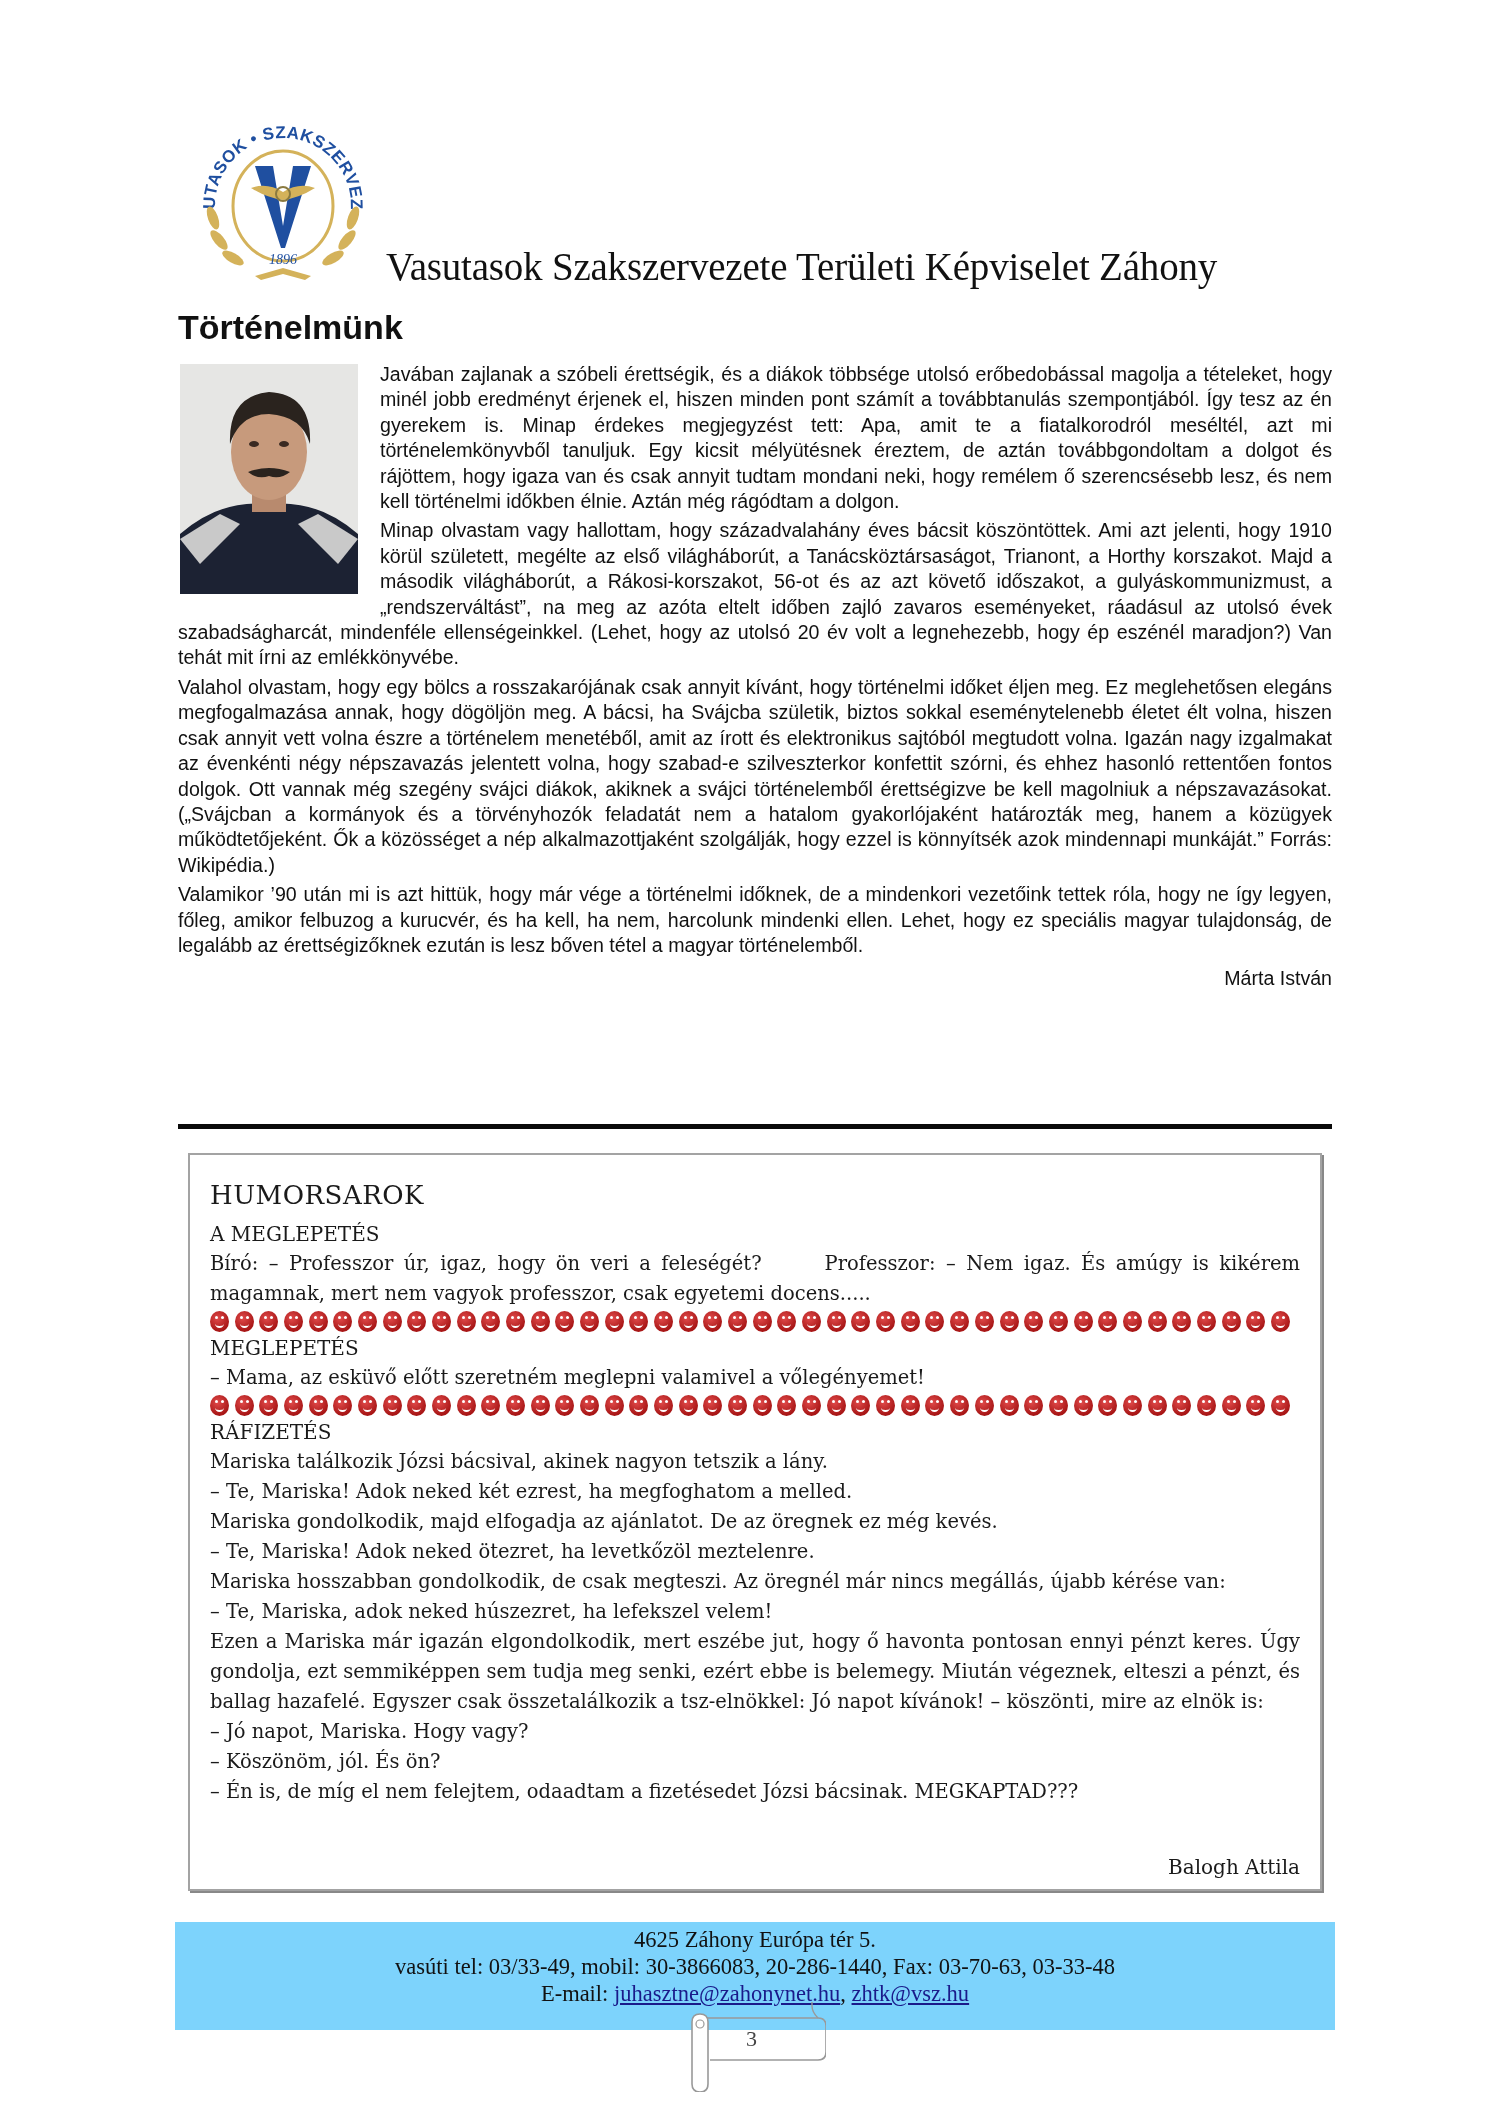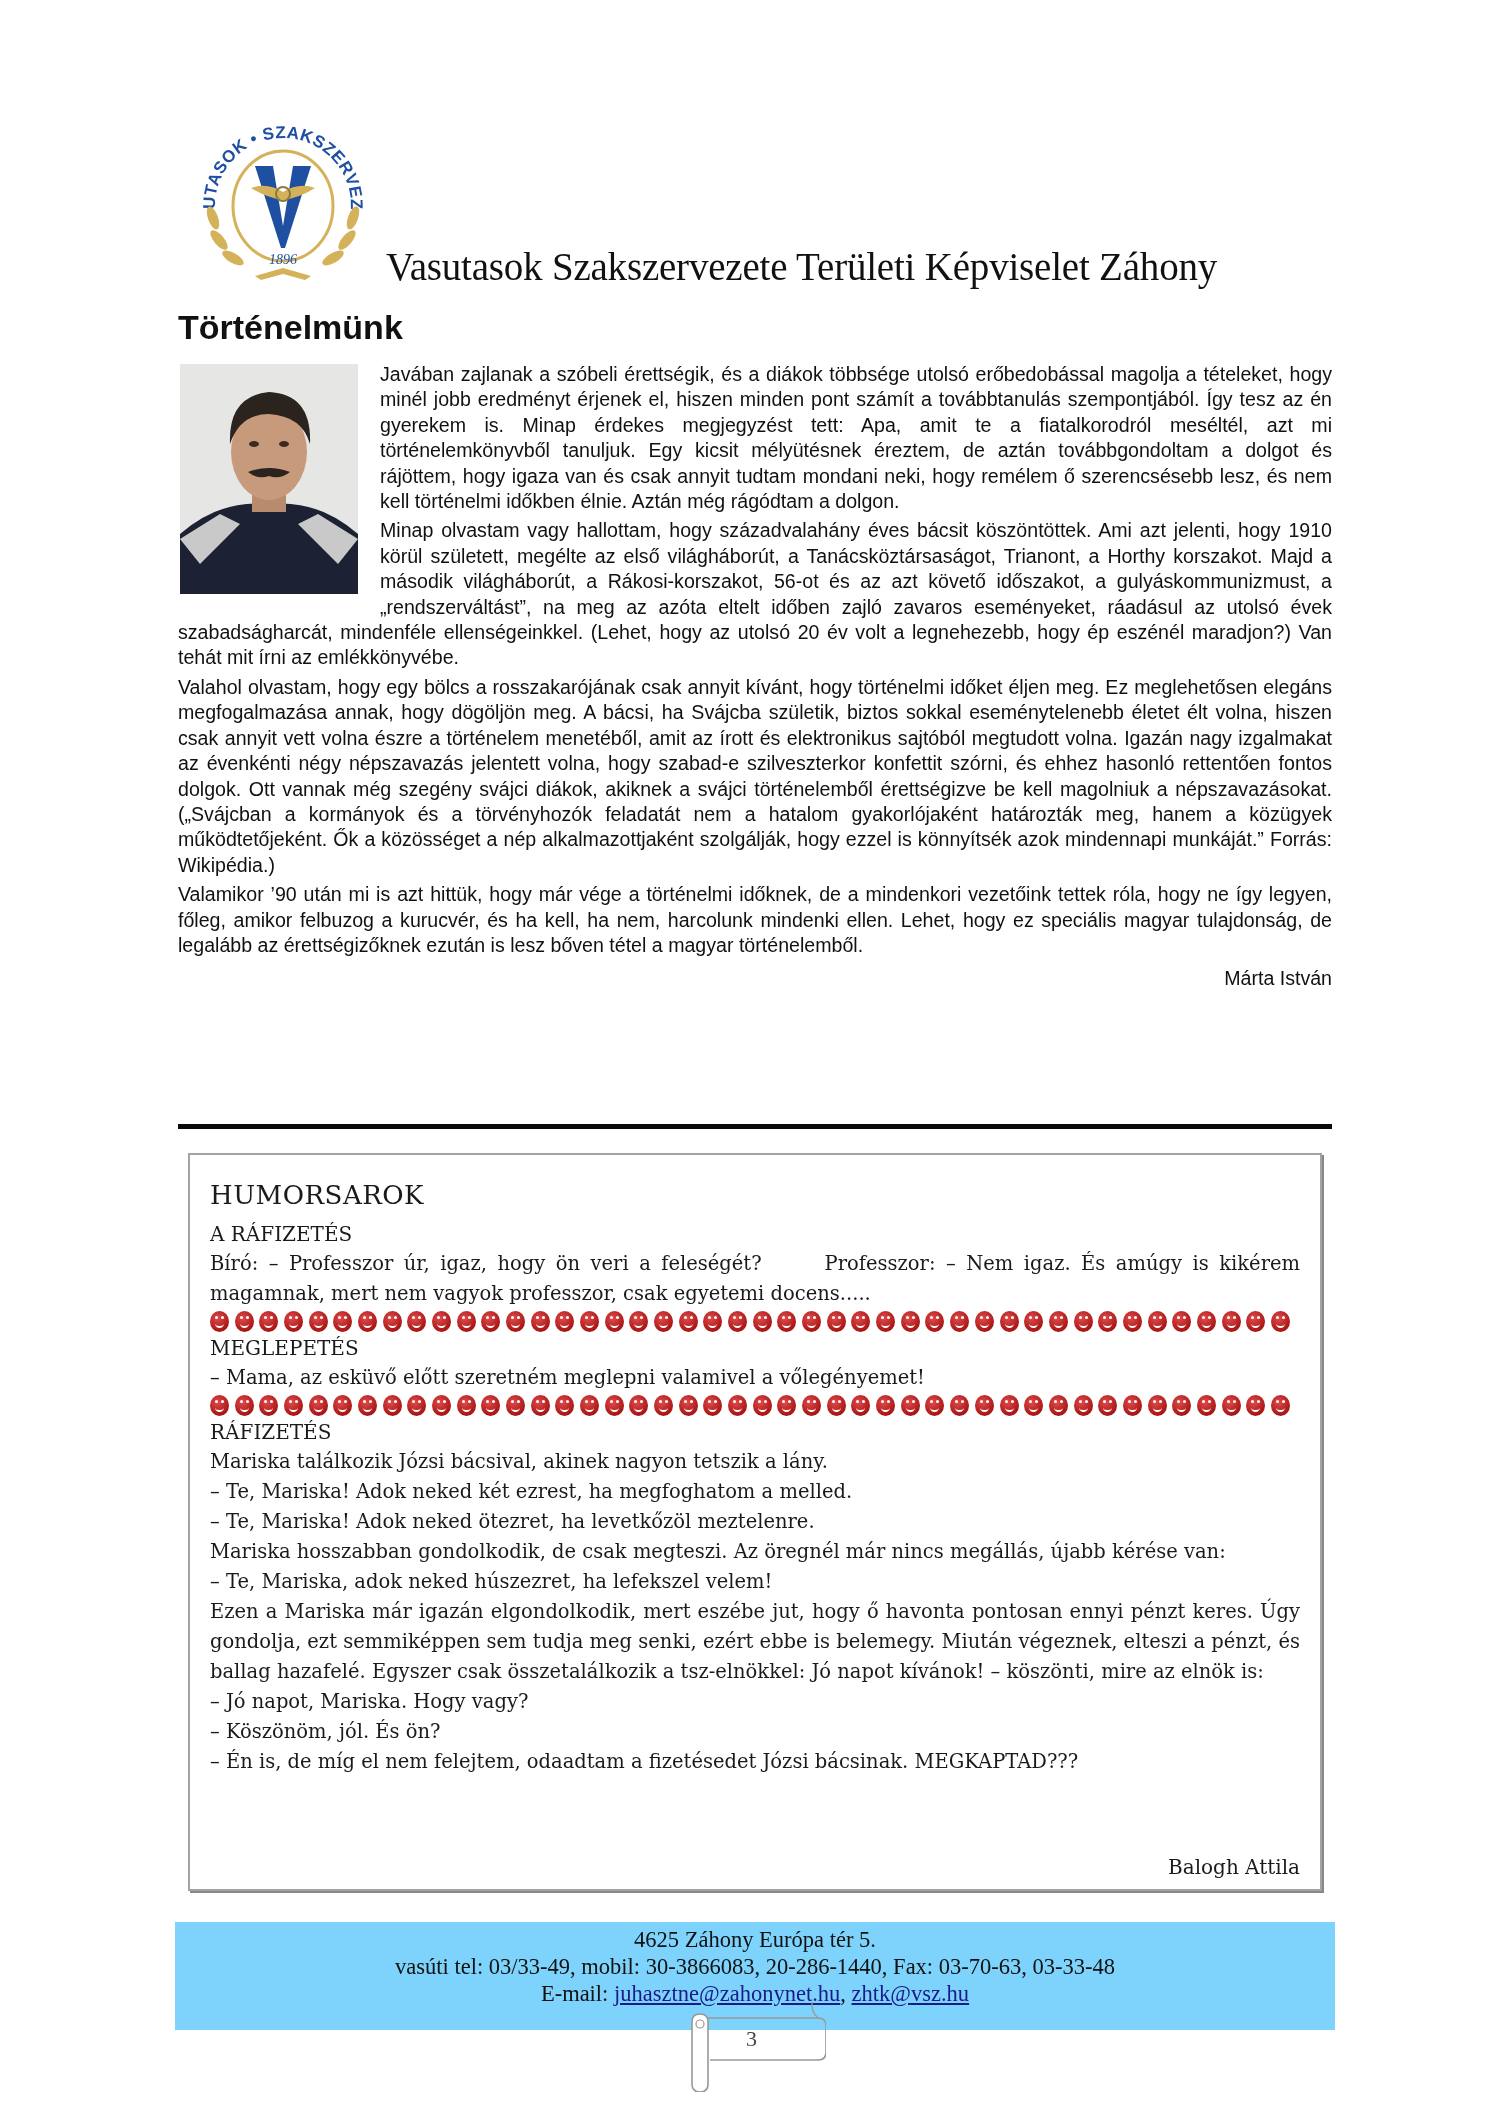--- a/index.html
+++ b/index.html
@@ -98,21 +98,21 @@
     <div class="author-1">Márta István</div>
   </div>
 
   <div class="divider"></div>
 
   <div class="humor-box">
     <div class="humor-inner">
       <div class="humor-title">HUMORSAROK</div>
 
       <div>
-        <div class="humor-sub">A RÁFIZETÉS</div>
+        <div class="humor-sub">A MEGLEPETÉS</div>
         <div class="justify" style="white-space: pre-wrap;">Bíró: – Professzor úr, igaz, hogy ön veri a feleségét?      Professzor: – Nem igaz. És amúgy is kikérem magamnak, mert nem vagyok professzor, csak egyetemi docens.....</div>
       </div>
       <div class="smiley-row">
           <span class="smiley"></span>
           <span class="smiley"></span>
           <span class="smiley"></span>
           <span class="smiley"></span>
           <span class="smiley"></span>
           <span class="smiley"></span>
           <span class="smiley"></span>
@@ -203,20 +203,21 @@
           <span class="smiley"></span>
           <span class="smiley"></span>
           <span class="smiley"></span>
           <span class="smiley"></span>
         </div>
 
       <div>
         <div class="humor-sub">RÁFIZETÉS</div>
         <div>Mariska találkozik Józsi bácsival, akinek nagyon tetszik a lány.</div>
         <div>– Te, Mariska! Adok neked két ezrest, ha megfoghatom a melled.</div>
+        <div>Mariska gondolkodik, majd elfogadja az ajánlatot. De az öregnek ez még kevés.</div>
         <div>– Te, Mariska! Adok neked ötezret, ha levetkőzöl meztelenre.</div>
         <div>Mariska hosszabban gondolkodik, de csak megteszi. Az öregnél már nincs megállás, újabb kérése van:</div>
         <div>– Te, Mariska, adok neked húszezret, ha lefekszel velem!</div>
         <div class="justify">Ezen a Mariska már igazán elgondolkodik, mert eszébe jut, hogy ő havonta pontosan ennyi pénzt keres. Úgy gondolja, ezt semmiképpen sem tudja meg senki, ezért ebbe is belemegy. Miután végeznek, elteszi a pénzt, és ballag hazafelé. Egyszer csak összetalálkozik a tsz-elnökkel: Jó napot kívánok! – köszönti, mire az elnök is:</div>
         <div>– Jó napot, Mariska. Hogy vagy?</div>
         <div>– Köszönöm, jól. És ön?</div>
         <div>– Én is, de míg el nem felejtem, odaadtam a fizetésedet Józsi bácsinak. MEGKAPTAD???</div>
       </div>
     </div>
     <div class="author-2">Balogh Attila</div>

